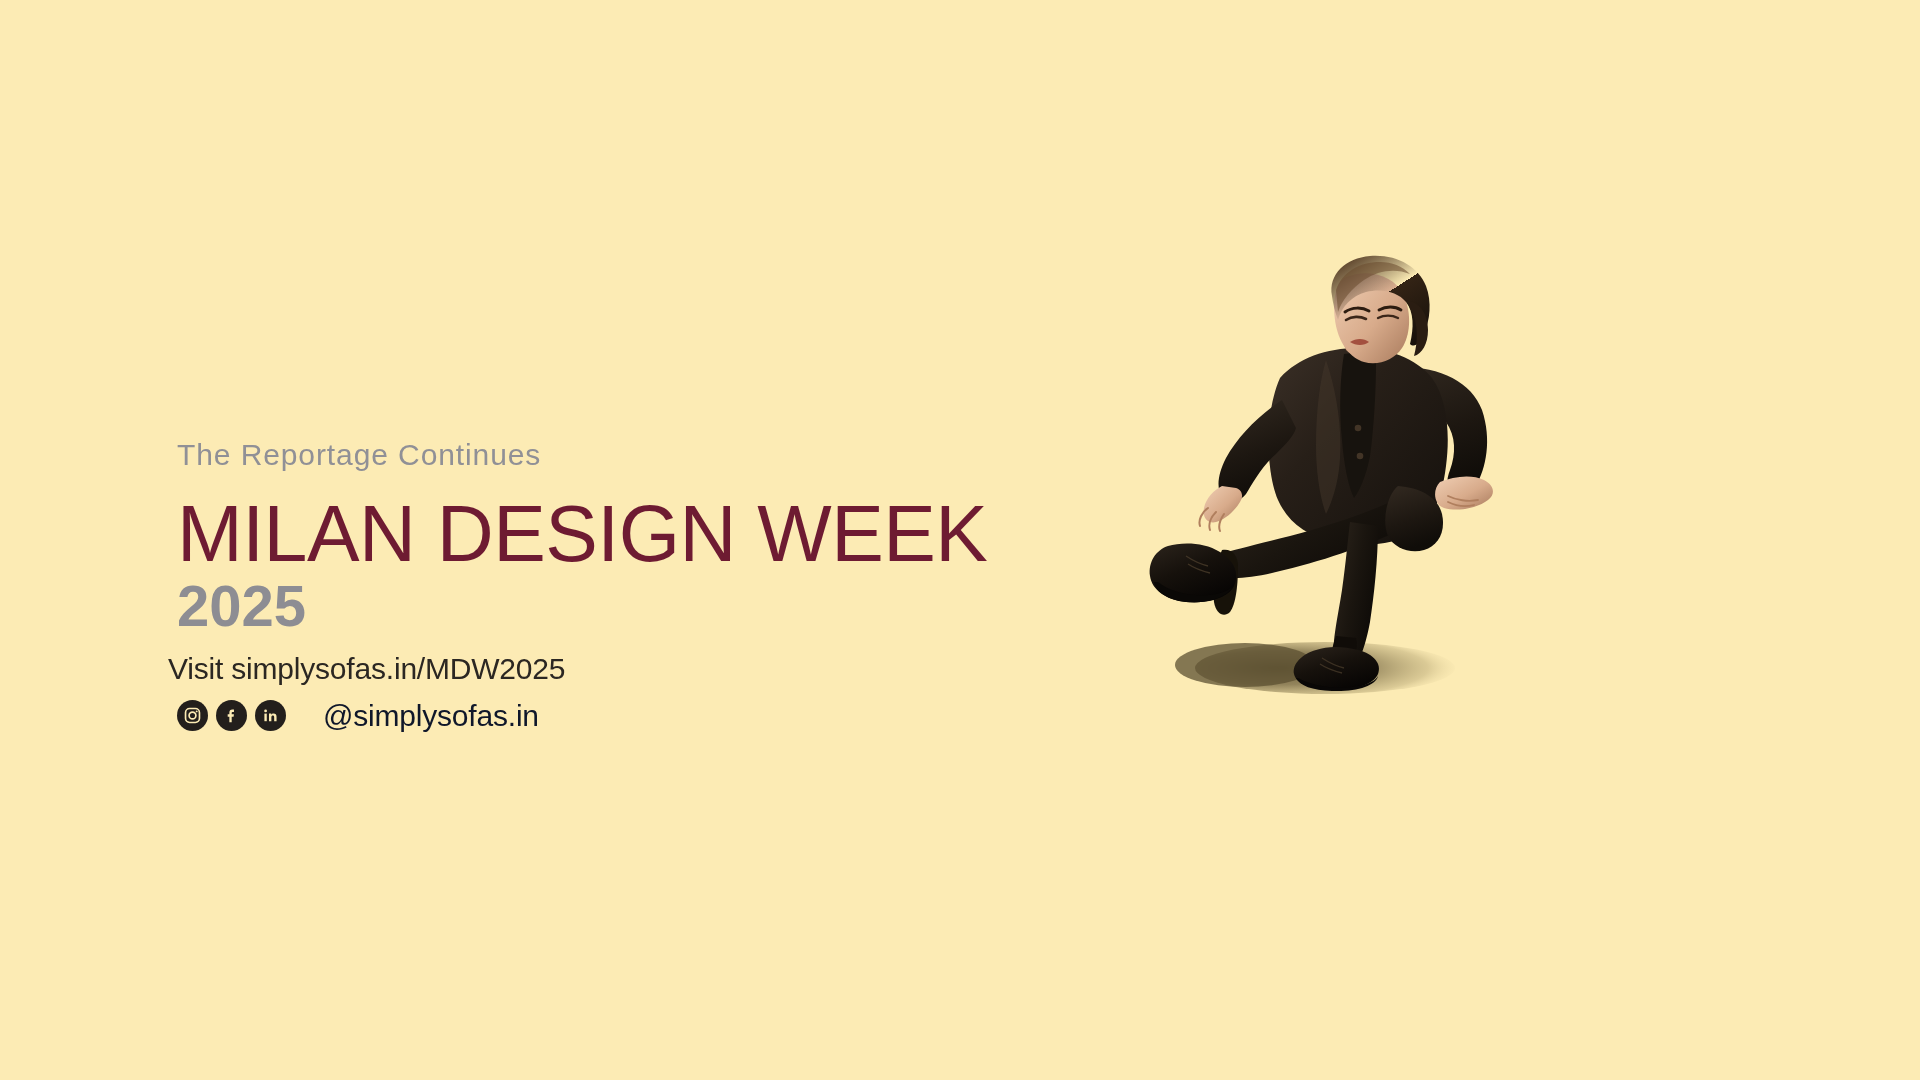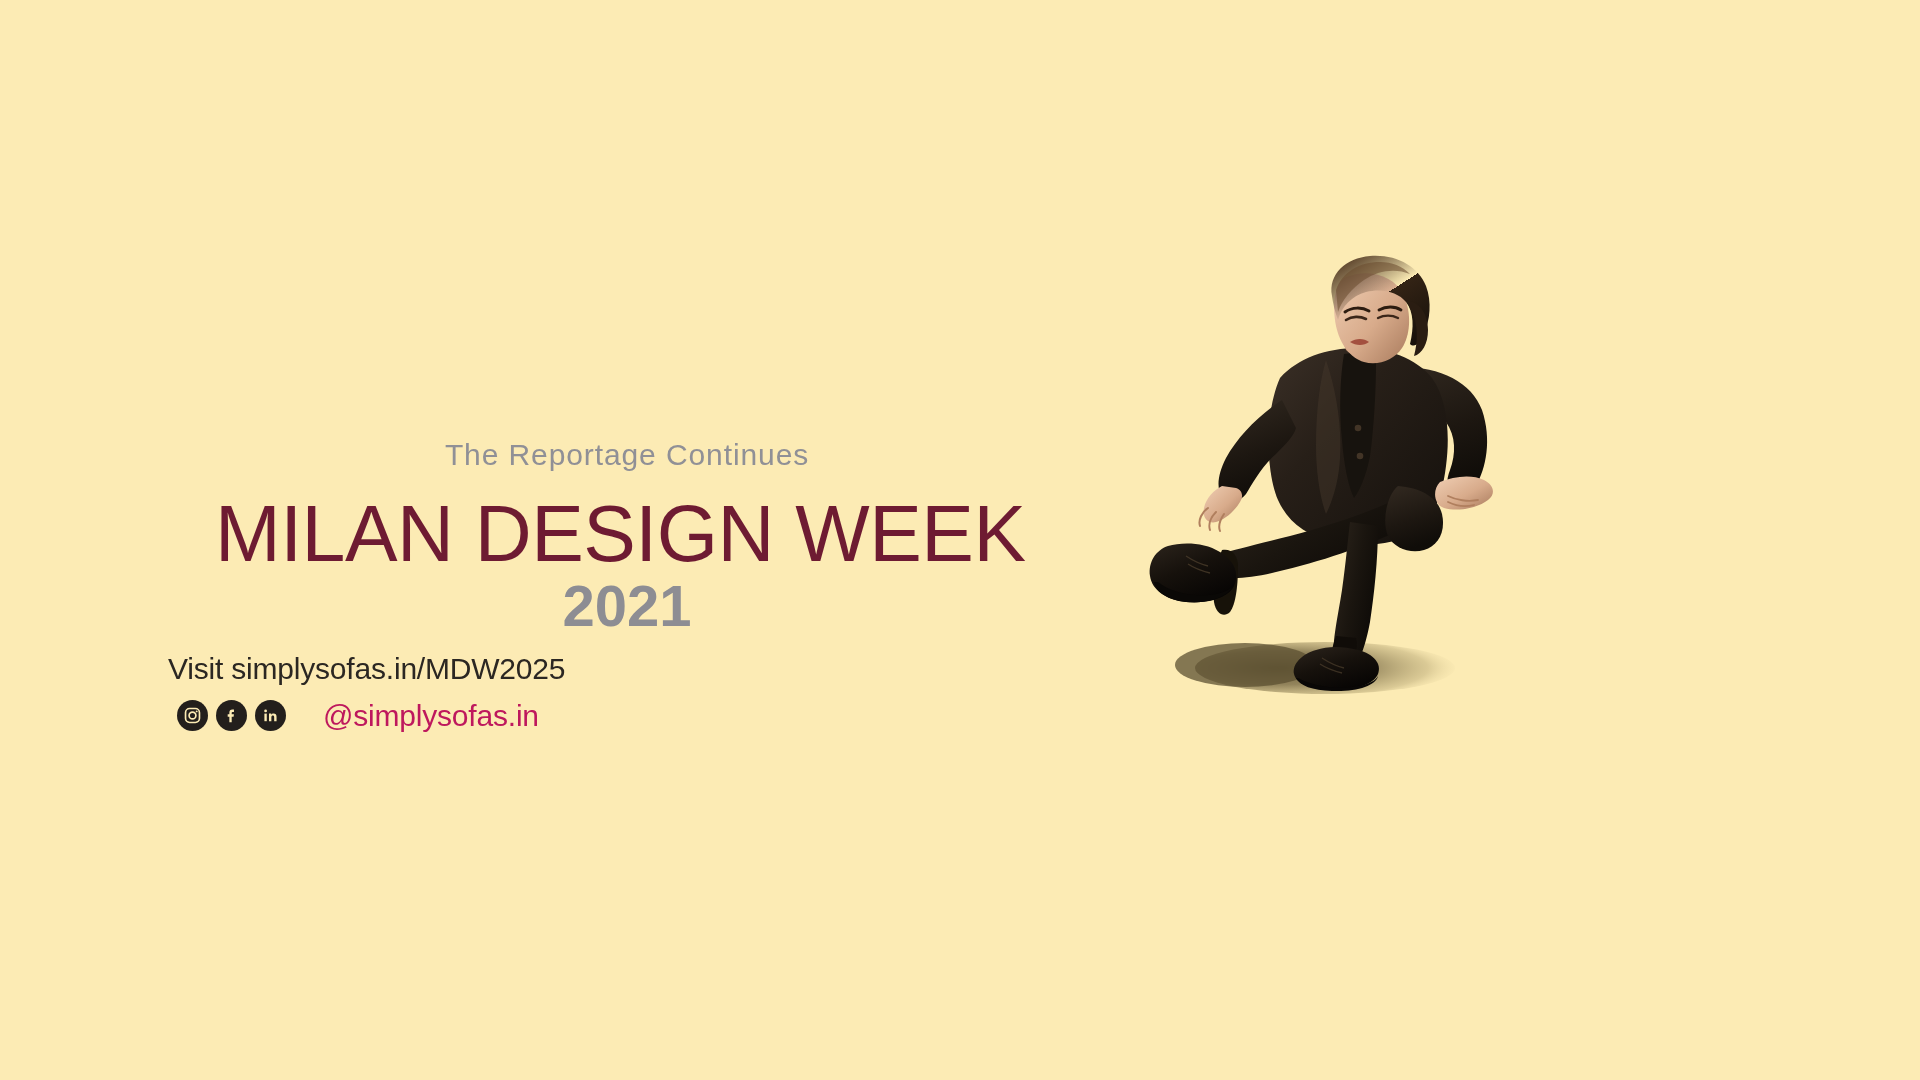--- a/index.html
+++ b/index.html
@@ -8,21 +8,20 @@
     padding: 0;
     background: #ffffff;
   }
   #banner {
     position: relative;
     width: 1920px;
     height: 1080px;
     overflow: hidden;
     background: #fcebb4;
     font-family: "Liberation Sans", sans-serif;
-    text-align: center;
     -webkit-font-smoothing: antialiased;
   }
 
   
   .text-block {
     position: absolute;
     left: 177px;
     top: 440px;
     width: 900px;
   }
@@ -91,21 +90,21 @@
     margin-right: 8px;
     flex: 0 0 auto;
   }
   .social-icon svg { display: block; }
   .handle {
     margin-left: 29px;
     font-family: "Liberation Sans", sans-serif;
     font-size: 30px;
     font-weight: 400;
     letter-spacing: -0.2px;
-    color: #be185d;
+    color: #0f172a;
     line-height: 1.0;
     white-space: nowrap;
   }
 
   
   .model-area {
     position: absolute;
     left: 1130px;
     top: 250px;
     width: 530px;
@@ -114,21 +113,21 @@
   .model-svg { display: block; width: 530px; height: 640px; }
 </style>
 </head>
 <body>
 
 <div id="banner">
 
   <div class="text-block">
     <div class="eyebrow">The Reportage Continues</div>
     <div class="headline">MILAN DESIGN WEEK</div>
-    <div class="year">2021</div>
+    <div class="year">2025</div>
   </div>
 
   <div class="visit-line">Visit simplysofas.in/MDW2025</div>
 
   <div class="social-row">
 
     <span class="social-icon">
       <svg width="19" height="19" viewBox="0 0 24 24" aria-hidden="true">
         <rect x="3.2" y="3.2" width="17.6" height="17.6" rx="5.2" ry="5.2" fill="none" stroke="#fcebb4" stroke-width="2.1"></rect>
         <circle cx="12" cy="12" r="4.3" fill="none" stroke="#fcebb4" stroke-width="2.1"></circle>

